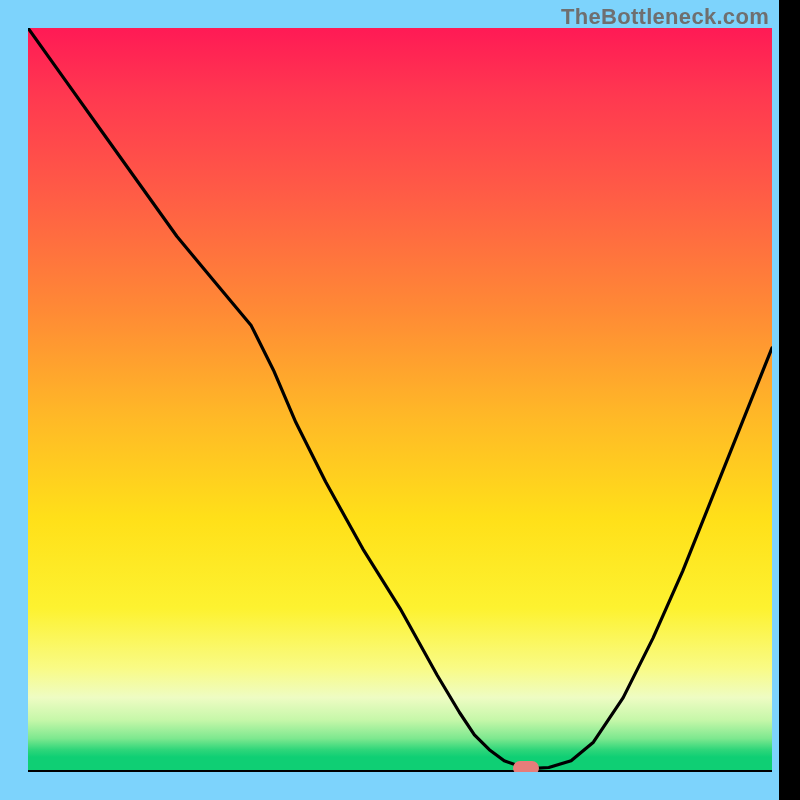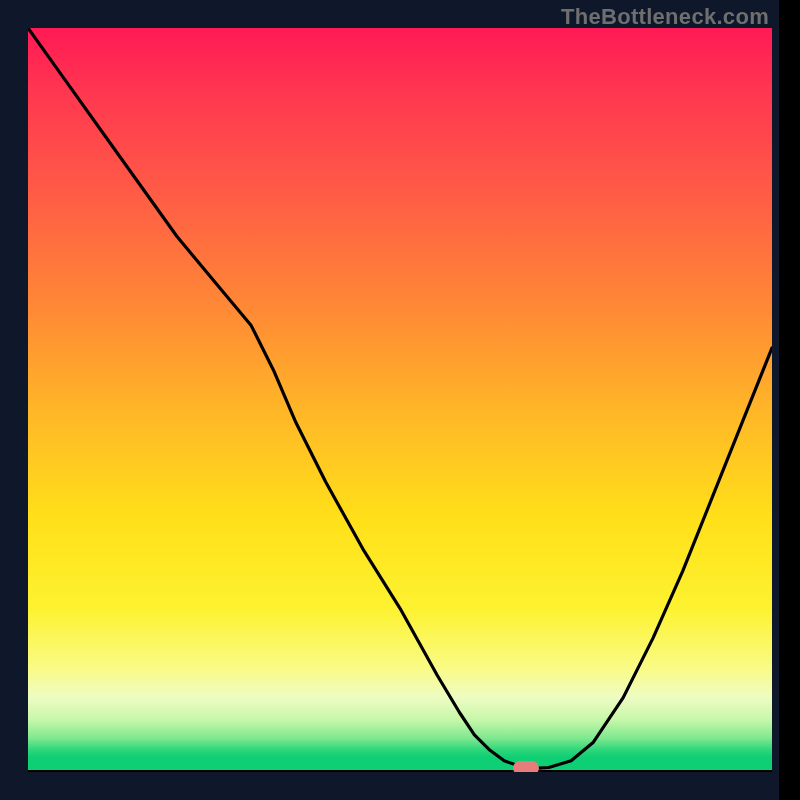--- a/index.html
+++ b/index.html
@@ -7,21 +7,21 @@
     padding: 0;
     width: 800px;
     height: 800px;
     background: #000;
     font-family: Arial, Helvetica, sans-serif;
   }
   .frame {
     position: relative;
     width: 779px;
     height: 800px;
-    background: #0f172a;
+    background: #7dd3fc;
   }
   .watermark {
     position: absolute;
     top: 4px;
     right: 10px;
     color: #6f6f6f;
     font-size: 22px;
     font-weight: 600;
     letter-spacing: 0.3px;
     z-index: 10;

